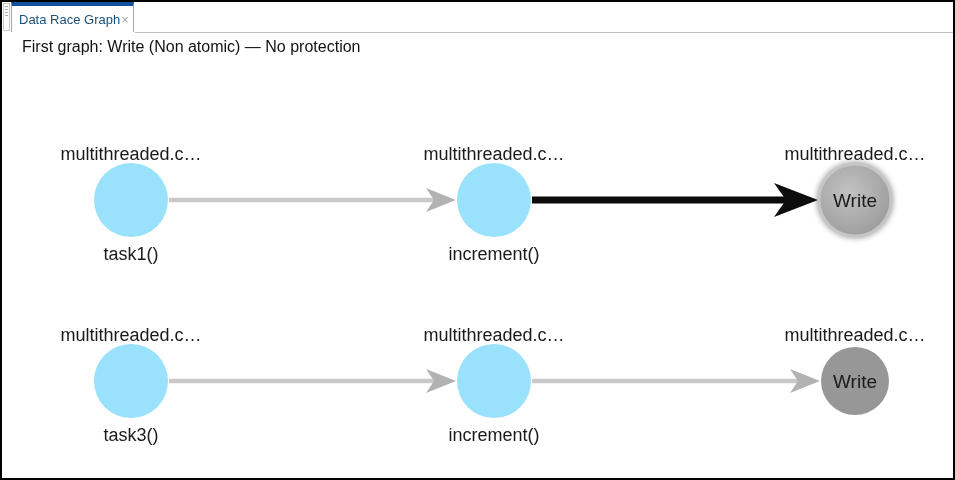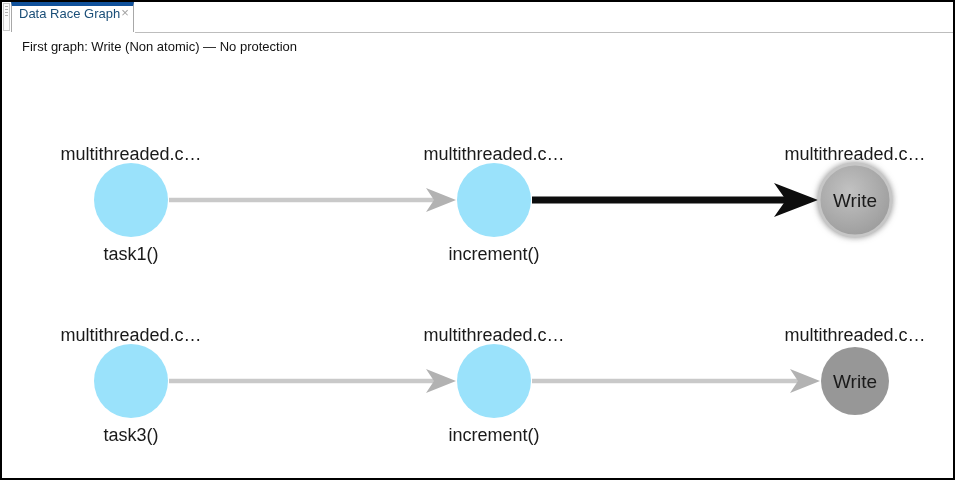--- a/index.html
+++ b/index.html
@@ -15,27 +15,27 @@
     position:absolute;left:1px;top:1px;width:7px;height:28px;
     background:#fbfbfb;border:1px solid #c9c9c9;box-sizing:border-box;
   }
   .grip-lines{
     margin:2px 1px 0 1px;height:12px;
     background:repeating-linear-gradient(to bottom,#b3b3b3 0 1px,transparent 1px 3px);
   }
   .tab{
     position:absolute;left:9px;top:0;width:123px;height:30px;box-sizing:border-box;
     background:#fff;border-left:1px solid #a8a8a8;border-right:1px solid #a8a8a8;
-    border-top:4px solid #10519b;display:flex;padding:0 7px;
+    border-top:4px solid #10519b;display:flex;align-items:center;padding:0 7px;
     cursor:default;
   }
   .tab-label{font-size:13px;color:#1a4e78;white-space:nowrap;}
   .tab-close{margin-left:auto;font-size:13px;color:#a0a0a0;line-height:1;padding:0 1px;}
   
-  .hdr{position:absolute;left:20px;top:35px;font-size:13px;color:#121212;line-height:20px;}
+  .hdr{position:absolute;left:20px;top:35px;font-size:16px;color:#121212;line-height:20px;}
   
   svg.graph{position:absolute;left:0;width:951px;height:170px;display:block;}
   svg.graph text{font-family:"Liberation Sans", sans-serif;fill:#1a1a1a;}
   #graph-first{top:108px;}
   #graph-second{top:289px;}
 </style>
 </head>
 <body>
 
 <div class="window">

